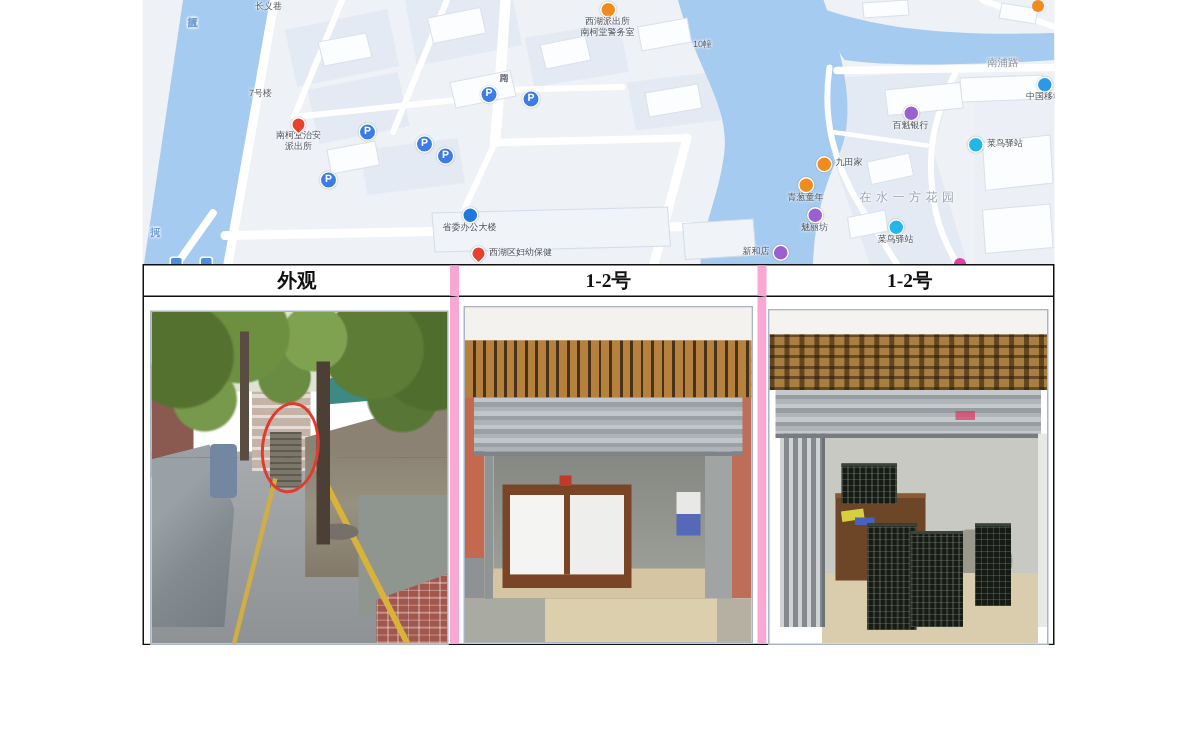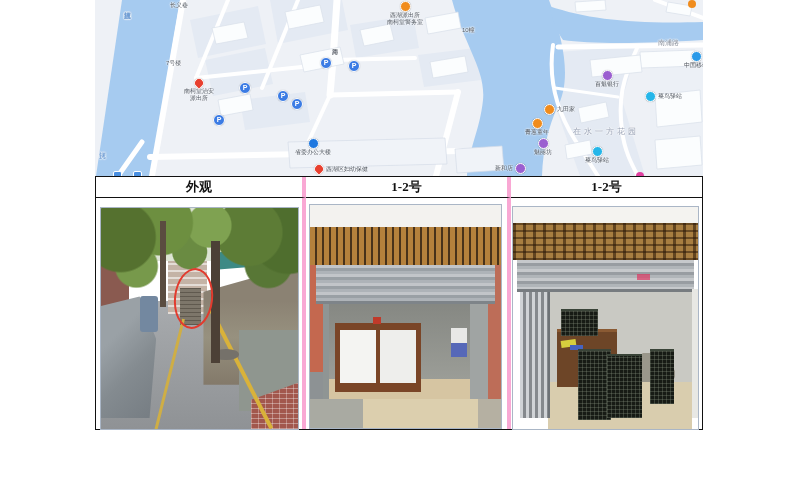--- a/index.html
+++ b/index.html
@@ -29,21 +29,21 @@
        font-weight:bold;font-size:7px;line-height:10px;text-align:center;border:1px solid #fff;
        box-shadow:0 0 1px rgba(0,0,0,.3);}
   .sq{position:absolute;width:7px;height:7px;border-radius:2px;background:#4a90e2;border:1px solid #fff;}
   .dot{position:absolute;width:8px;height:8px;border-radius:50%;}
   
   #tbl{position:absolute;left:95px;top:176px;width:606px;height:252px;border:1px solid #111;
        display:grid;grid-template-columns:210px 205px 1fr;grid-template-rows:21px 1fr;background:#fff;}
   .hcell{border-bottom:1px solid #111;display:flex;align-items:center;justify-content:center;
        font-family:"Liberation Serif",serif;font-weight:bold;font-size:13px;color:#111;}
   .bcell{background:#fff;}
-  .bl{border-right:4px solid #f9a8d4;}
+  .bl{border-right:6px solid #f9a8d4;}
   
   .photo{position:absolute;border:1px solid #aab6c6;background:#fff;overflow:hidden;}
   .photo *{position:absolute;}
   #photo1{left:100px;top:207px;width:197px;height:221px;}
   #photo2{left:309px;top:204px;width:191px;height:223px;}
   #photo3{left:512px;top:206px;width:185px;height:222px;}
   
   .p1-sky{left:0;top:0;width:100%;height:24%;background:#dde4d4;}
   .p1-road{left:0;top:42%;width:100%;height:58%;background:linear-gradient(180deg,#a8abae,#8f9295);}
   .p1-bldgL{left:0;top:16%;width:14%;height:34%;background:#8a5a50;}

